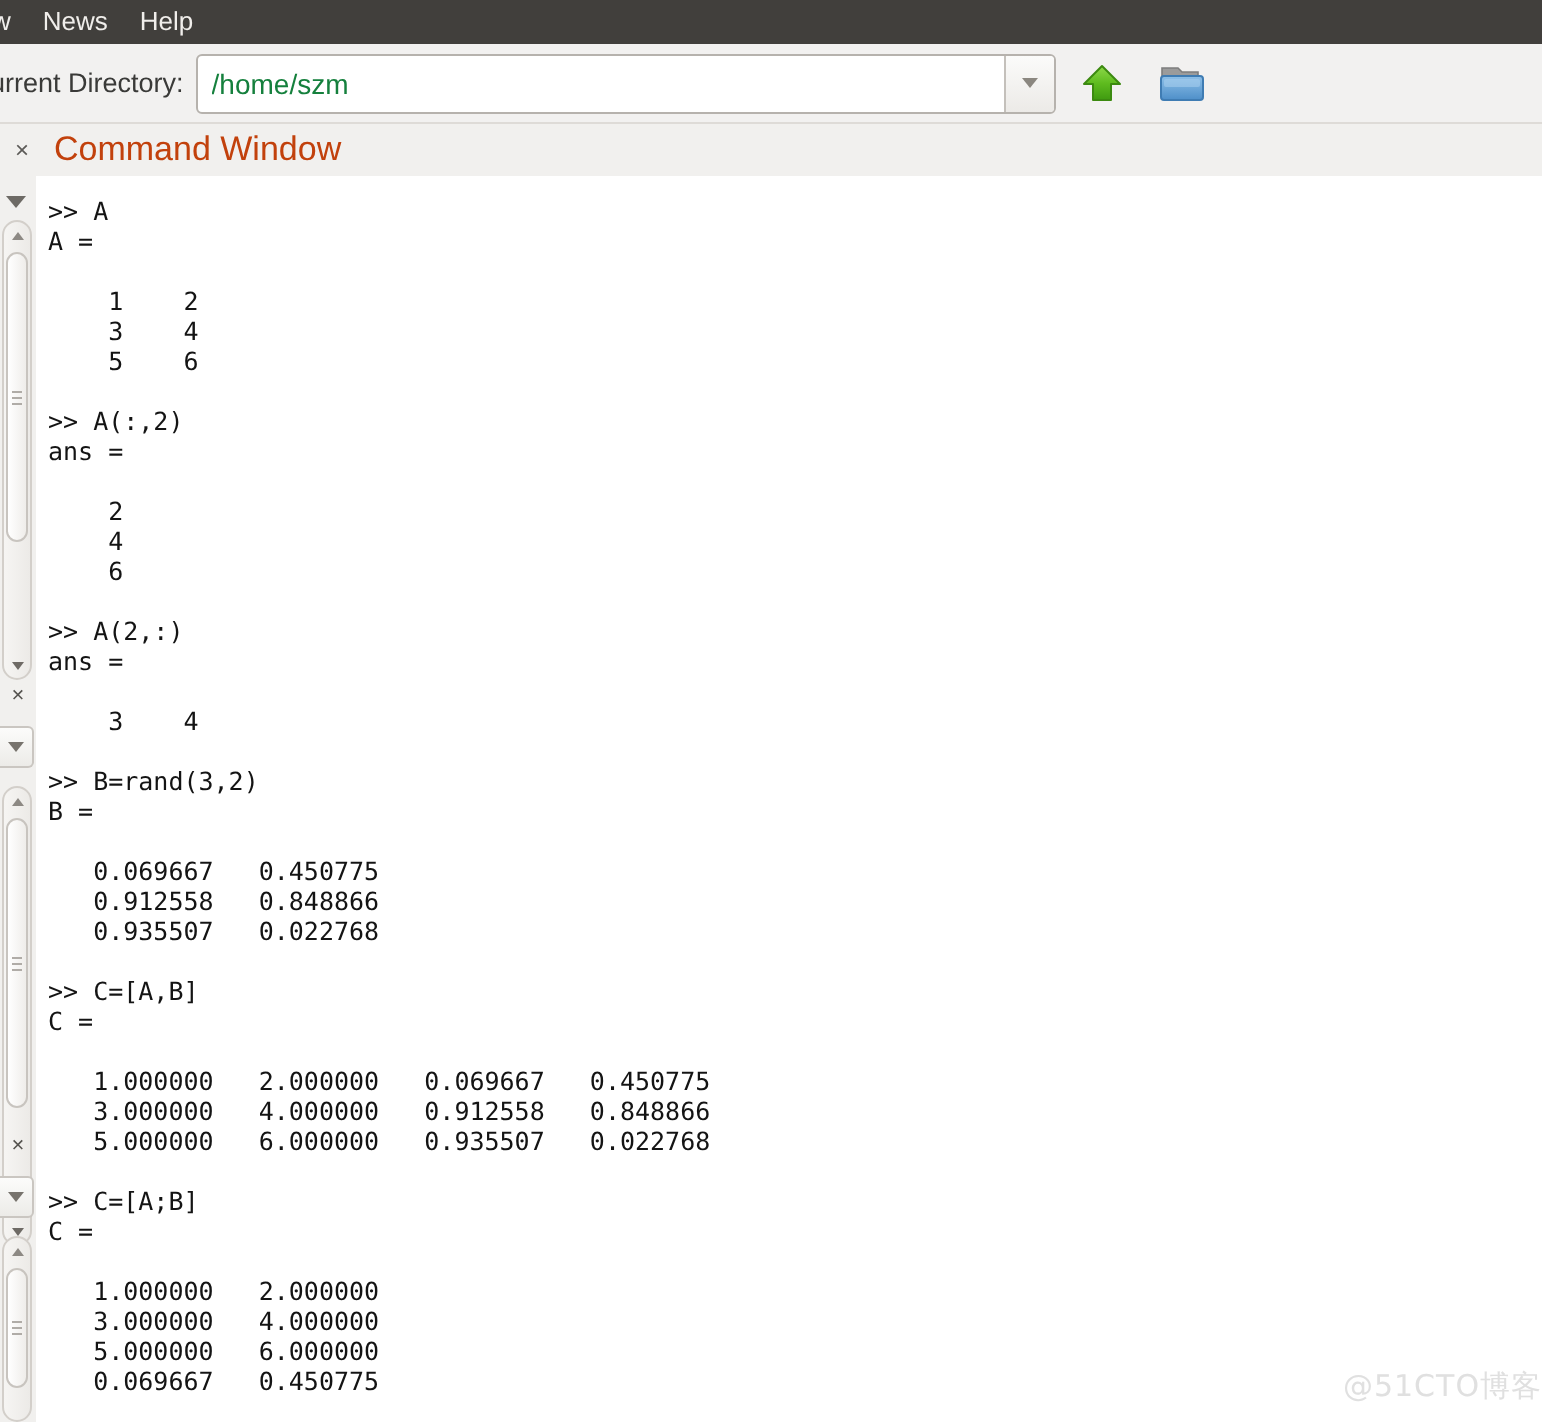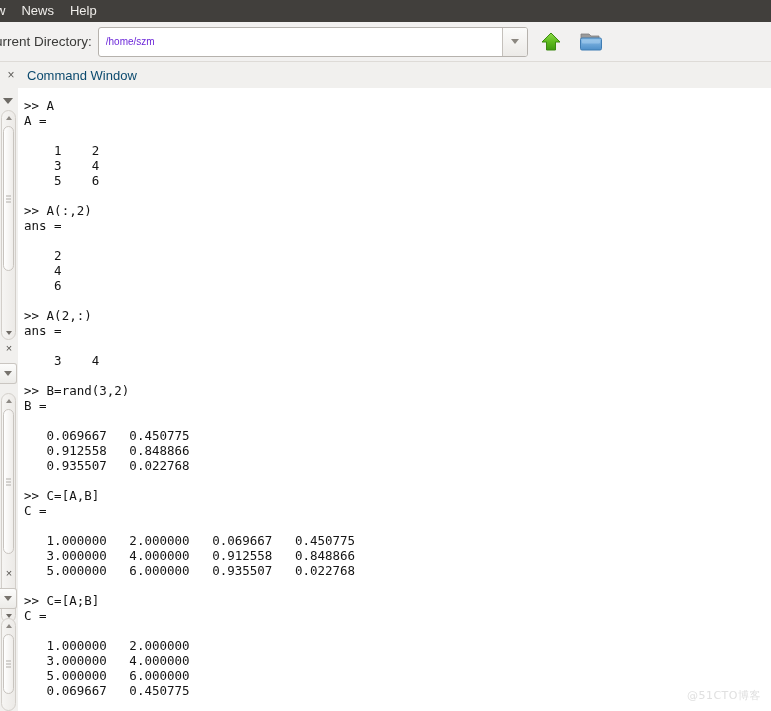--- a/index.html
+++ b/index.html
@@ -75,22 +75,22 @@
     background: #ffffff;
     box-sizing: border-box;
     overflow: hidden;
   }
   .dir-input {
     flex: 1 1 auto;
     border: none;
     outline: none;
     background: transparent;
     font-family: "Liberation Sans", sans-serif;
-    font-size: 10px;
-    color: #6d28d9;
+    font-size: 14px;
+    color: #15803d;
     padding: 0 7px;
     height: 100%;
     box-sizing: border-box;
   }
   .dir-arrow {
     width: 24px;
     border-left: 1px solid #c4c0bb;
     background: linear-gradient(#fbfbfa, #eceae7);
     display: flex;
     align-items: center;
@@ -123,22 +123,22 @@
   }
   .tab-close {
     width: 18px;
     text-align: center;
     font-size: 12px;
     color: #5c5a57;
     line-height: 1;
     margin-left: 2px;
   }
   .tab-title {
-    font-size: 13px;
-    color: #0c4a6e;
+    font-size: 17px;
+    color: #c2410c;
     margin-left: 7px;
     white-space: nowrap;
   }
 
   
   .leftstrip {
     position: absolute;
     left: 0; top: 88px;
     width: 18px;
     height: 623px;
@@ -249,23 +249,23 @@
     font-size: 12.5px;
     line-height: 15px;
     color: #141414;
     white-space: pre;
     letter-spacing: 0px;
   }
 
   
   .watermark {
     position: absolute;
-    right: 10px;
+    right: 0;
     bottom: 8px;
-    font-size: 11px;
+    font-size: 15px;
     color: #e0e0e0;
     font-family: "DejaVu Sans", sans-serif;
     letter-spacing: 0.5px;
     user-select: none;
   }
 </style>
 </head>
 <body>
 
 <div class="app">

